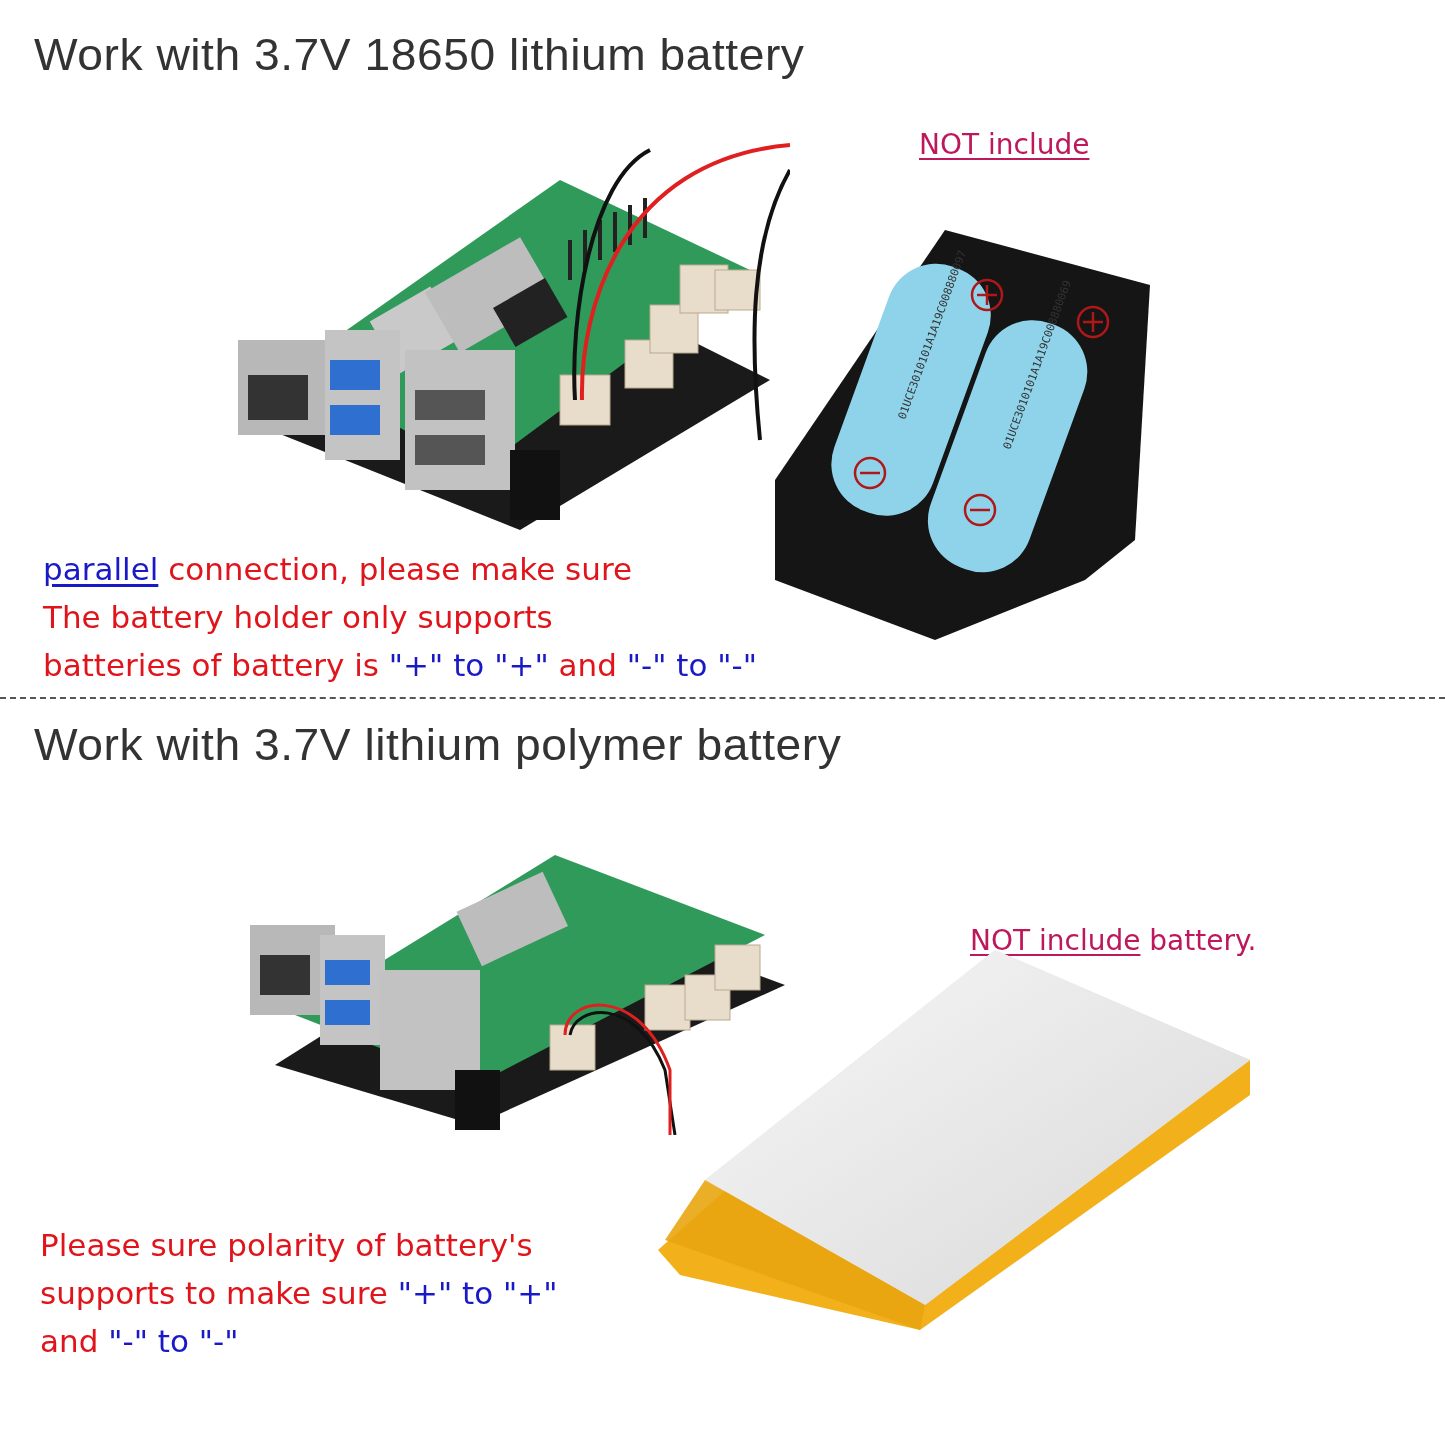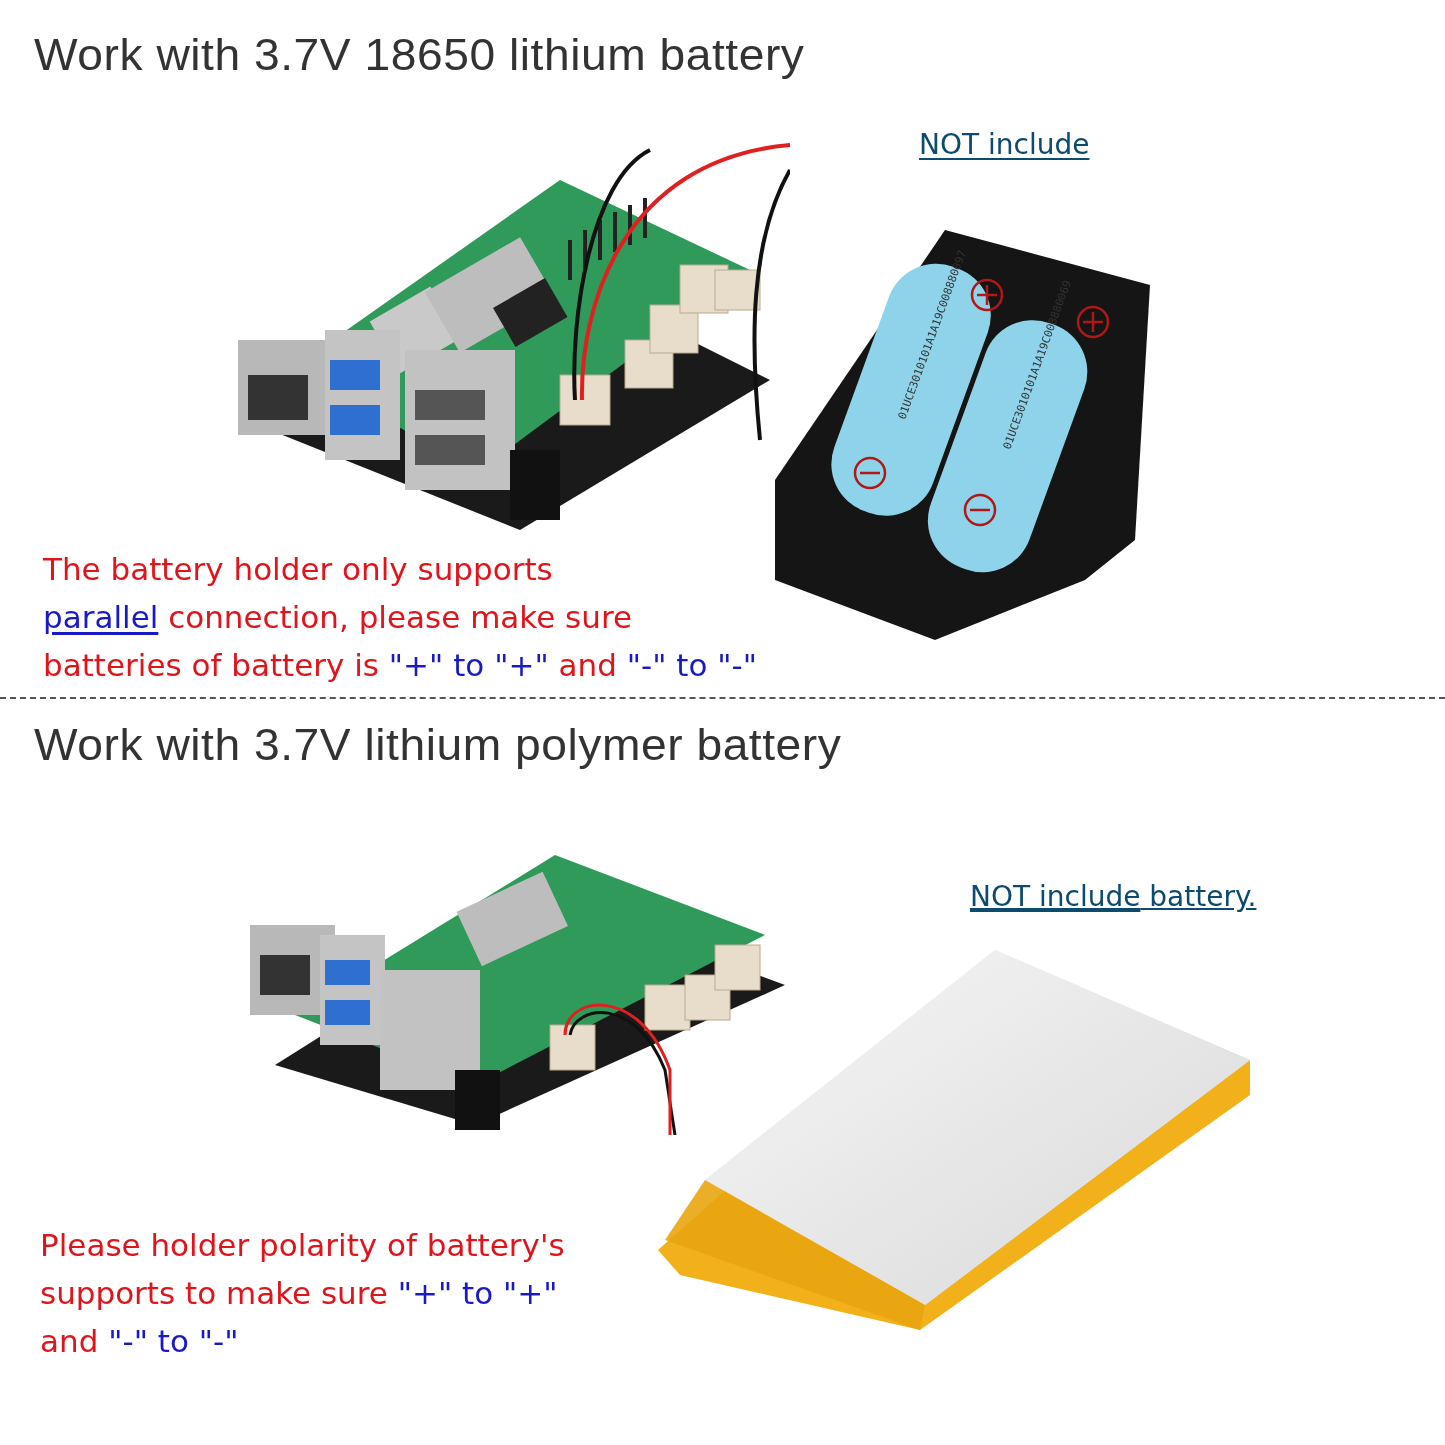--- a/index.html
+++ b/index.html
@@ -1,19 +1,19 @@
 <!DOCTYPE html>
 <html><head>
 <meta charset="utf-8">
 <style>
   html,body{margin:0;padding:0;background:#fff;}
   body{width:1445px;height:1445px;position:relative;overflow:hidden;font-family:"DejaVu Sans","Liberation Sans",sans-serif;}
   .abs{position:absolute;}
   .h1{font-family:"Liberation Sans",sans-serif;font-size:44px;color:#333;letter-spacing:0.5px;transform:scaleX(1.05);transform-origin:left;}
-  .note{font-family:"DejaVu Sans",sans-serif;font-size:28px;color:#0c4a6e;line-height:42px;}
+  .note{font-family:"DejaVu Sans",sans-serif;font-size:28px;color:#be185d;line-height:42px;}
   .warn{font-family:"DejaVu Sans",sans-serif;font-size:31px;color:#e0141b;line-height:48px;}
   .blue{color:#1a19c6;}
   .u{text-decoration:underline;text-underline-offset:4px;}
   .divider{position:absolute;left:0;top:697px;width:1445px;border-top:2px dashed #555;}
   svg{position:absolute;}
 </style>
 </head>
 <body>
 
 <div class="abs h1" style="left:34px;top:30px;">Work with 3.7V 18650 lithium battery</div>
@@ -73,30 +73,30 @@
     <circle cx="115" cy="253" r="15"></circle>
       <line x1="105" y1="253" x2="125" y2="253"></line>
     <circle cx="225" cy="290" r="15"></circle>
       <line x1="215" y1="290" x2="235" y2="290"></line>
   </g>
   <text x="150" y="200" font-size="11" fill="#333" font-family="DejaVu Sans Mono, monospace" transform="rotate(-70 150 200)">01UCE3010101A1A19C008880097</text>
   <text x="255" y="230" font-size="11" fill="#333" font-family="DejaVu Sans Mono, monospace" transform="rotate(-70 255 230)">01UCE3010101A1A19C008880069</text>
 </svg>
 
 <div class="abs warn" style="left:43px;top:545px;">
+  <div><span class="blue u">parallel</span><span> connection, please make sure</span></div>
   <div>The battery holder only supports</div>
-  <div><span class="blue u">parallel</span><span> connection, please make sure</span></div>
   <div><span>batteries of battery is </span><span class="blue">"+" to "+"</span><span> and </span><span class="blue">"-" to "-"</span></div>
 </div>
 
 <div class="divider"></div>
 
 <div class="abs h1" style="left:34px;top:720px;">Work with 3.7V lithium polymer battery</div>
 
-<div class="abs note" style="left:970px;top:876px;text-decoration:underline;">
+<div class="abs note" style="left:970px;top:920px;">
   <span class="u">NOT include</span><span> battery.</span>
 </div>
 
 <svg style="left:245px;top:835px;" width="560" height="300" viewBox="0 0 560 300">
   <polygon points="30,230 300,60 540,150 230,290" fill="#1a1a1a"></polygon>
   <polygon points="50,180 310,20 520,100 230,250" fill="#2f9a5a"></polygon>
   <rect x="220" y="55" width="95" height="60" fill="#bdbdbd" transform="rotate(-25 265 85)"></rect>
   <rect x="5" y="90" width="85" height="90" fill="#b8b8b8"></rect>
   <rect x="15" y="120" width="50" height="40" fill="#333"></rect>
   <rect x="75" y="100" width="65" height="110" fill="#c4c4c4"></rect>
@@ -121,16 +121,16 @@
   <defs>
       <linearGradient id="g" x1="0" y1="0" x2="1" y2="1">
         <stop offset="0" stop-color="#f7f7f7"></stop>
         <stop offset="1" stop-color="#d8d8d8"></stop>
       </linearGradient>
     </defs>
   <polygon points="15,305 55,245 275,370 270,395" fill="#e9a510" opacity="0.9"></polygon>
 </svg>
 
 <div class="abs warn" style="left:40px;top:1221px;">
-  <div>Please holder polarity of battery's</div>
+  <div>Please sure polarity of battery's</div>
   <div><span>supports to make sure </span><span class="blue">"+" to "+"</span></div>
   <div><span>and </span><span class="blue">"-" to "-"</span></div>
 </div>
 
 </body></html>

